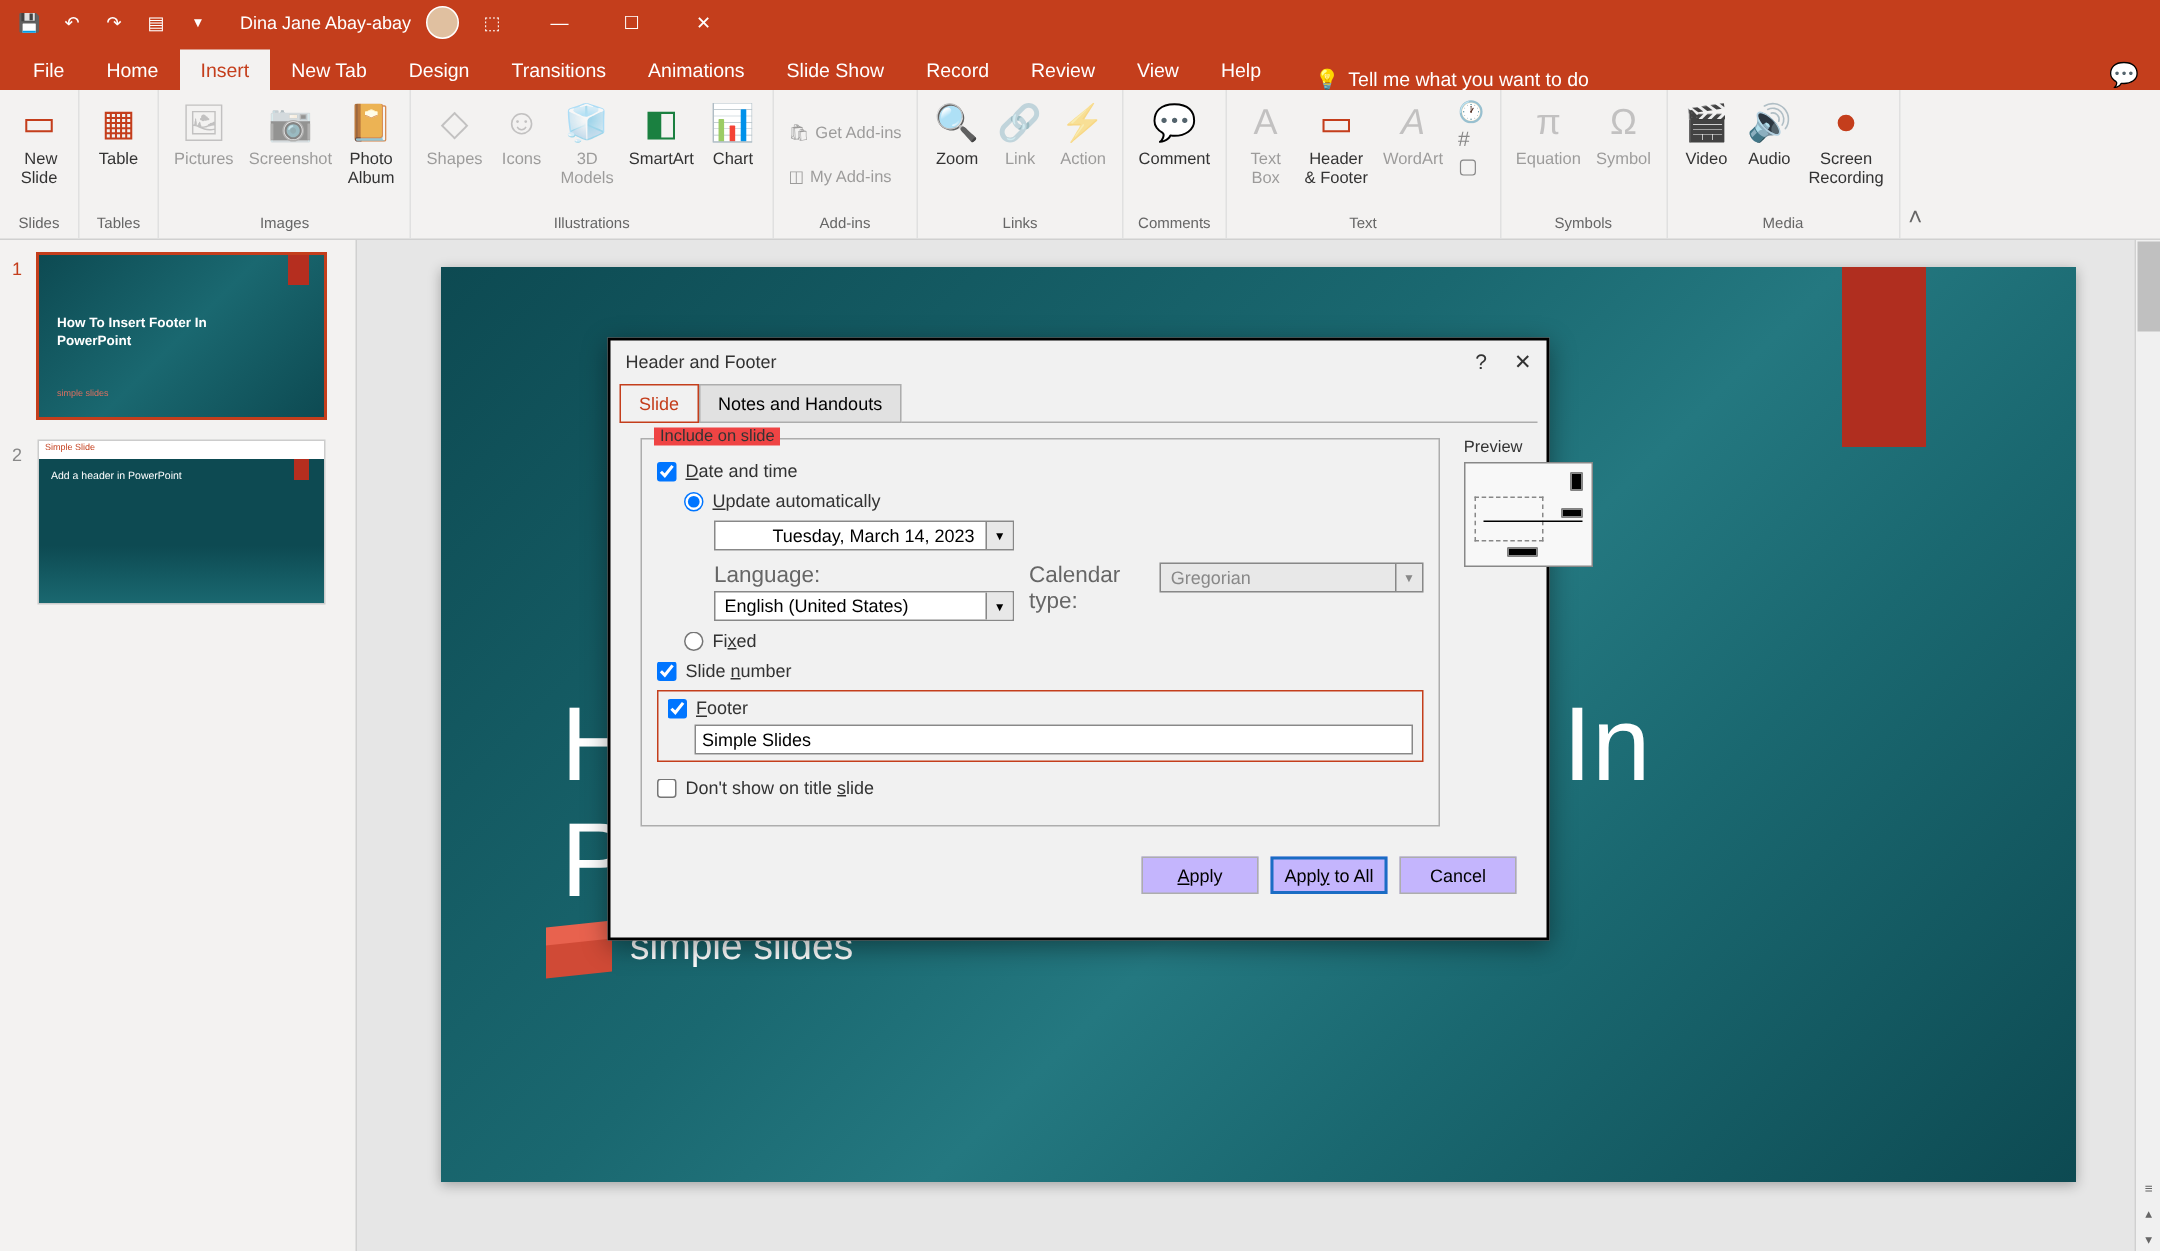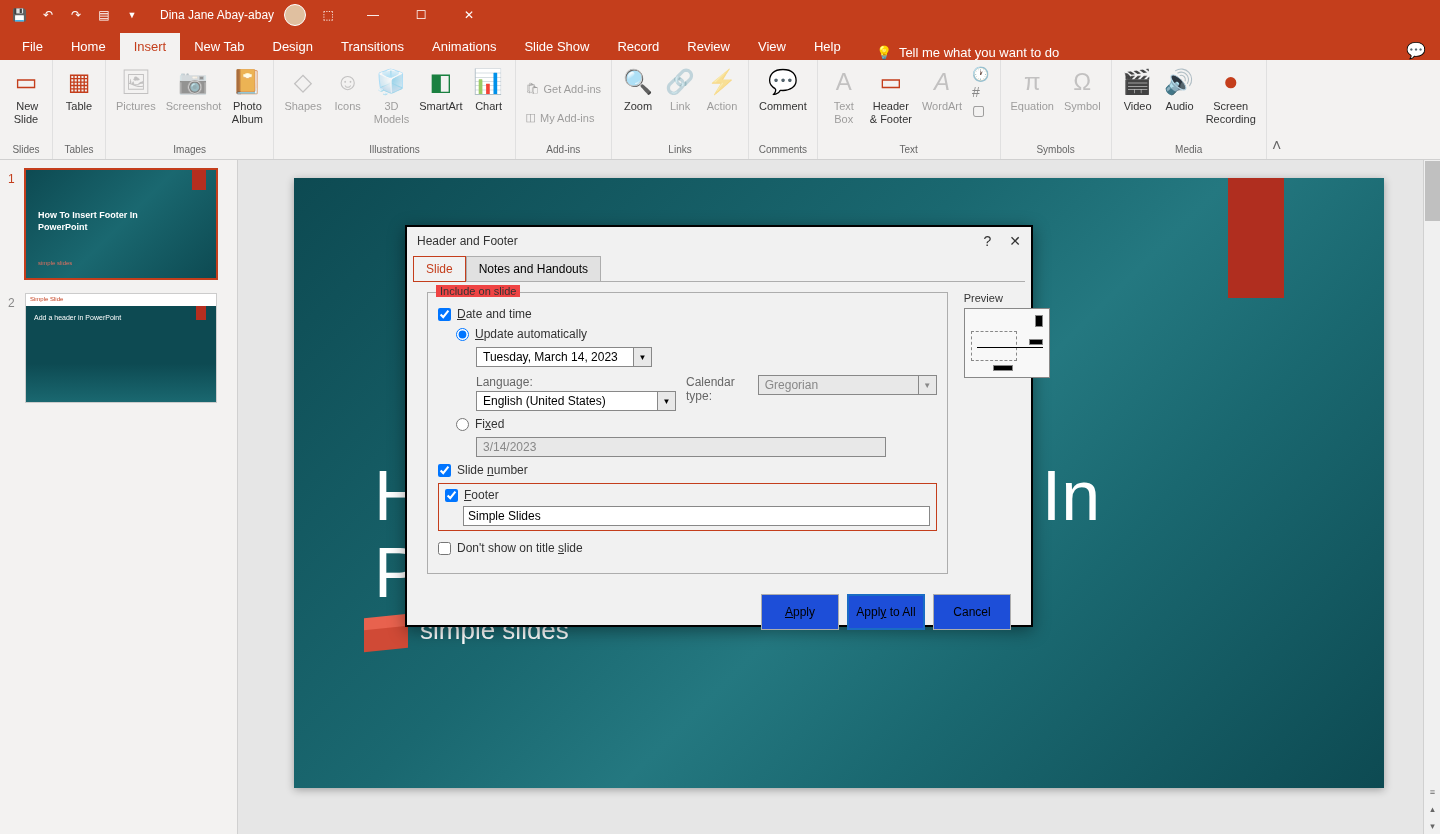--- a/index.html
+++ b/index.html
@@ -80,29 +80,29 @@
 .fieldset-label { position: absolute; top: -8px; left: 8px; background: #ef4444; padding: 0 4px; font-size: 11px; color: #333; }
 .chk-row { display: flex; align-items: center; gap: 6px; margin: 6px 0; font-size: 12px; color: #333; }
 .chk-row input[type=checkbox], .chk-row input[type=radio] { cursor: pointer; }
 .chk-row label { cursor: pointer; }
 .indent1 { margin-left: 18px; }
 .indent2 { margin-left: 38px; }
 .sel { display: inline-flex; border: 1px solid #888; background: #fff; font-size: 12px; height: 20px; align-items: center; }
 .sel.disabled { background: #e8e8e8; color: #888; }
 .sel-text { padding: 0 6px; flex: 1; }
 .sel-arrow { width: 18px; height: 100%; border-left: 1px solid #888; background: #e8e8e8; display: flex; align-items: center; justify-content: center; font-size: 8px; cursor: pointer; }
-.lbl-small { font-size: 12px; color: #666; }
+.lbl-small { font-size: 15px; color: #666; }
 .footer-highlight { border: 1px solid #c43e1c; padding: 4px 6px; margin-top: 2px; }
 .footer-input { border: 1px solid #888; background: #fff; height: 20px; font-size: 12px; padding: 0 4px; width: 100%; }
 .preview-box { width: 100px; }
 .preview-label { font-size: 11px; color: #333; margin-bottom: 4px; }
 .preview-img { width: 86px; height: 70px; border: 1px solid #888; padding: 6px; position: relative; background: #f8f8f8; }
 .pv-dash { border: 1px dashed #888; position: absolute; }
 .dlg-buttons { display: flex; gap: 8px; justify-content: flex-end; padding: 10px 20px; }
-.dlg-btn { min-width: 78px; height: 36px; border: 1px solid #adadad; background: #1d4ed8; font-size: 12px; cursor: pointer; }
+.dlg-btn { min-width: 78px; height: 25px; border: 1px solid #adadad; background: #c4b5fd; font-size: 12px; cursor: pointer; }
 .dlg-btn.primary { border: 2px solid #1a6cc4; }
 </style>
 </head>
 <body>
 
 <div class="titlebar">
   <div class="qat">
     <div class="qat-item">💾</div>
     <div class="qat-item">↶</div>
     <div class="qat-item">↷</div>
@@ -368,21 +368,21 @@
 
       <div class="chk-row">
         <input type="checkbox" checked="" style="">
         <label><u>D</u>ate and time</label>
       </div>
       <div class="chk-row indent1">
         <input type="radio" checked="" name="dt" style="">
         <label><u>U</u>pdate automatically</label>
       </div>
       <div class="indent2" style="display:flex;gap:8px;flex-direction:column;">
-        <div class="sel" style="width:176px;">
+        <div class="sel" style="width:200px;padding-left:32px;">
           <span class="sel-text">Tuesday, March 14, 2023</span>
           <span class="sel-arrow">▼</span>
         </div>
         <div style="display:flex;gap:10px;">
           <div style="display:flex;flex-direction:column;gap:2px;">
             <span class="lbl-small">Language:</span>
             <div class="sel" style="width:200px;">
               <span class="sel-text">English (United States)</span>
               <span class="sel-arrow">▼</span>
             </div>
@@ -393,25 +393,20 @@
               <span class="sel-text">Gregorian</span>
               <span class="sel-arrow">▼</span>
             </div>
           </div>
         </div>
       </div>
       <div class="chk-row indent1">
         <input type="radio" name="dt" style="">
         <label>Fi<u>x</u>ed</label>
       </div>
-      <div class="indent2">
-        <div class="sel disabled" style="width:410px;">
-          <span class="sel-text">3/14/2023</span>
-        </div>
-      </div>
 
       <div class="chk-row">
         <input type="checkbox" checked="" style="">
         <label>Slide <u>n</u>umber</label>
       </div>
 
       <div class="footer-highlight">
         <div class="chk-row" style="margin:0 0 4px 0;">
           <input type="checkbox" checked="" style="">
           <label><u>F</u>ooter</label>

